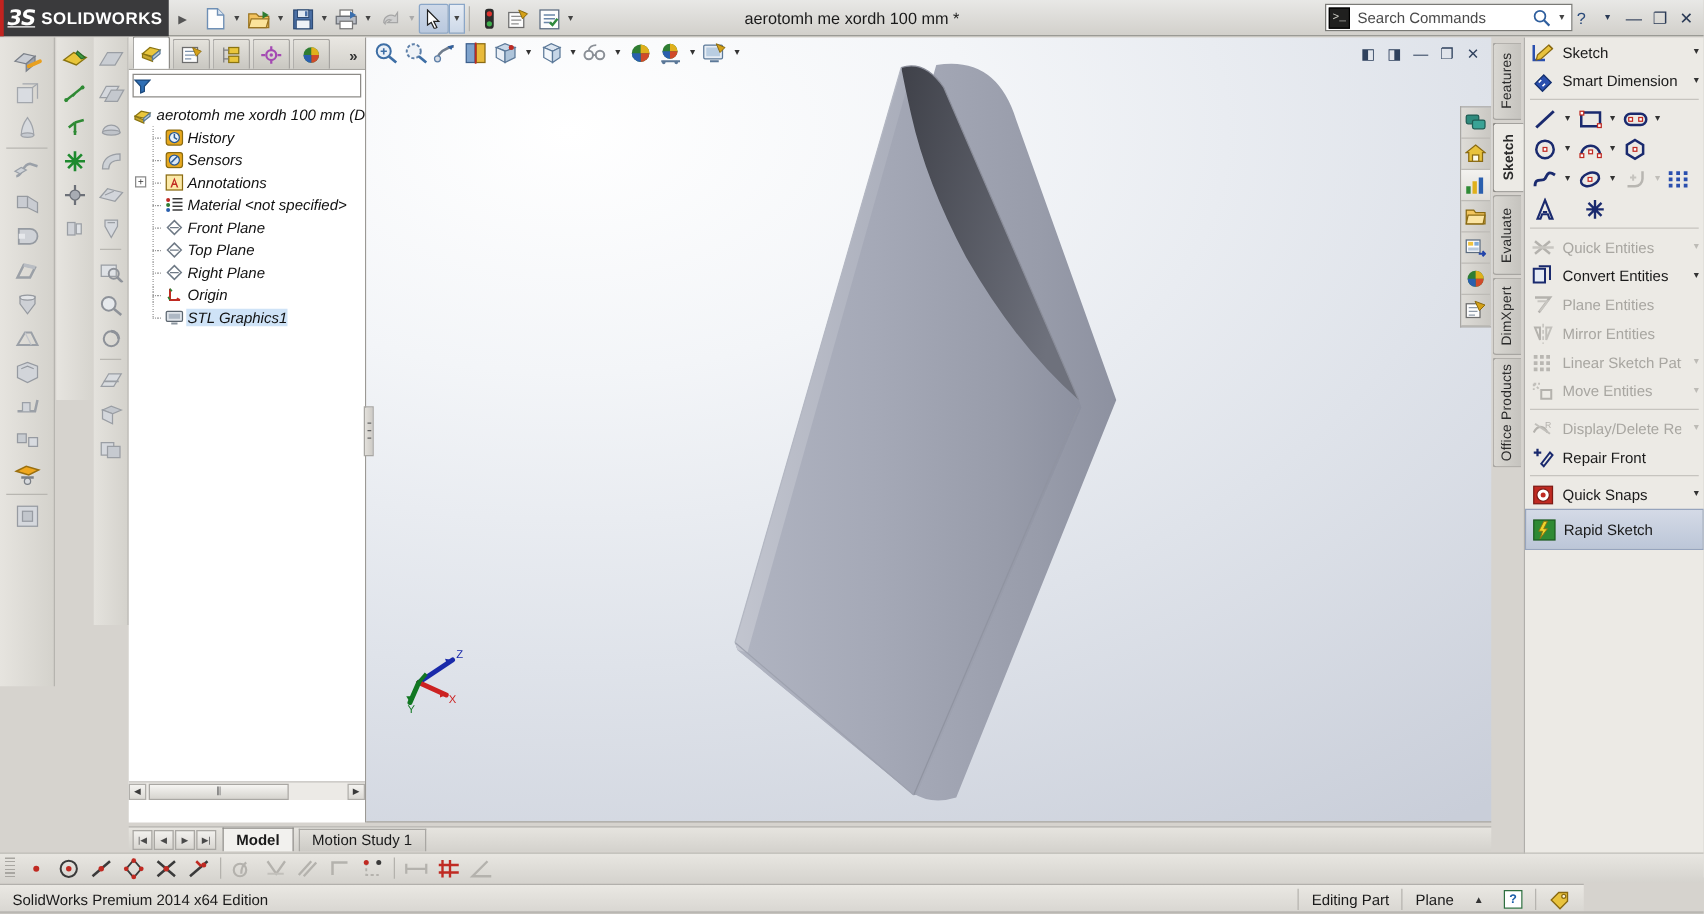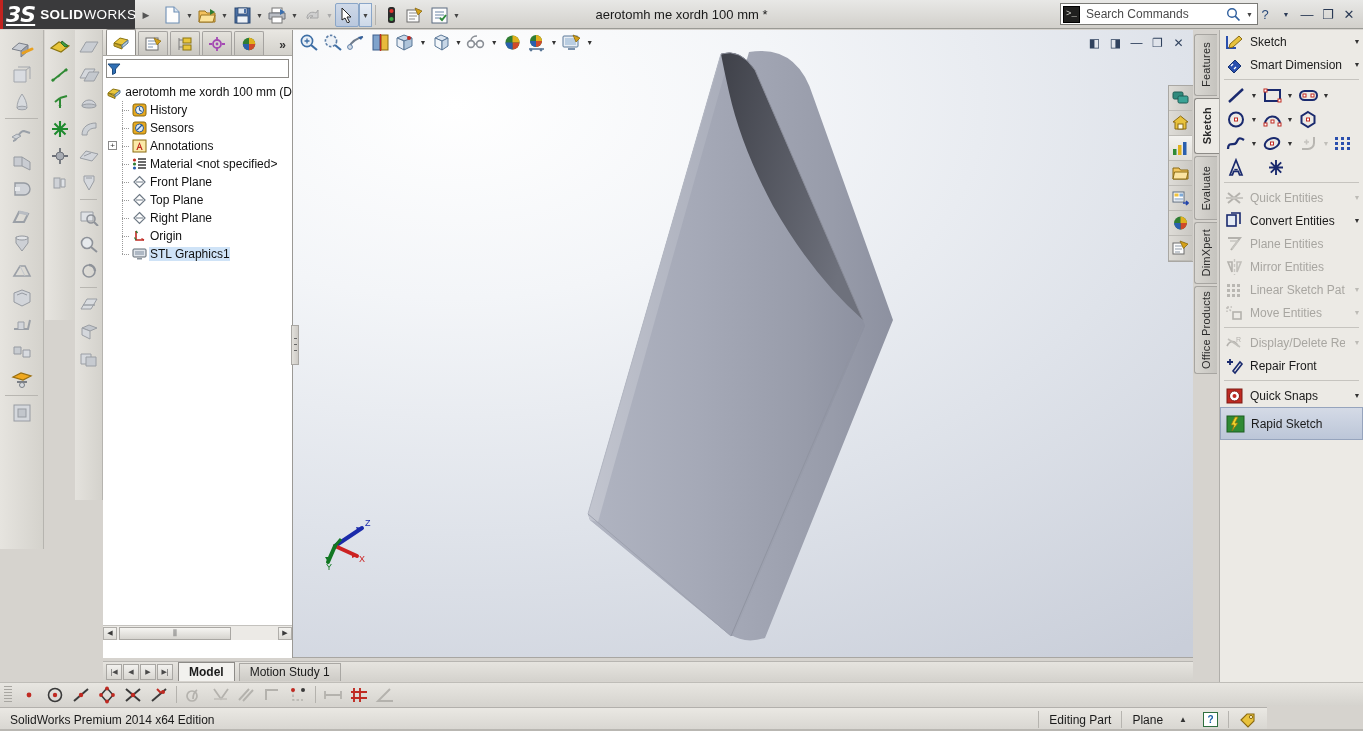--- a/index.html
+++ b/index.html
@@ -19,28 +19,28 @@
     position: absolute; left: 0; top: 0; width: 1363px; height: 29px;
     background: linear-gradient(#e8e8e6, #d2d0cb);
     border-bottom: 1px solid #9a9a95;
   }
   #sw-logo {
     position: absolute; left: 0; top: 0; width: 135px; height: 29px;
     background: #3a3a3c; color: #fff;
     display: flex; align-items: center; gap: 5px; padding-left: 6px;
   }
   #sw-logo .mark {
-    font-size: 22px; font-weight: bold; font-style: italic;
+    font-size: 17px; font-weight: bold; font-style: italic;
     letter-spacing: -1px; color: #fff; font-family: "DejaVu Sans", sans-serif; text-decoration: underline;
   }
   #sw-logo .word {
     font-size: 13.5px; letter-spacing: 0.4px; font-weight: bold;
     font-family: "Liberation Sans", sans-serif;
   }
-  #sw-logo .word .light { font-weight: normal; }
+  #sw-logo .word .light { font-weight: bold; }
   #logo-redbar { position: absolute; left: 0; top: 0; width: 3px; height: 29px; background: #c2231f; }
   #pin-arrow {
     position: absolute; left: 138px; top: 5px; width: 16px; height: 19px;
     display: flex; align-items: center; justify-content: center;
     color: #555; font-size: 9px;
   }
 
   .tb-sep { width: 1px; height: 20px; background: #b4b2ad; margin: 0 3px; align-self: center; }
 
   #maintools {
@@ -129,21 +129,21 @@
   .treetab.active { background: #fff; border-color: #8e8c88; height: 26px; }
   #tabchev { margin-left: auto; margin-right: 6px; font-size: 12px; color: #333; font-weight: bold; padding-bottom: 3px; }
 
   #filterbar {
     height: 19px; margin: 3px 3px 0 3px; background: #fff;
     border: 1px solid #8d8b87; display: flex; align-items: center;
   }
   #filterbar .fi { width: 20px; text-align: center; }
 
   #treebody { padding: 5px 0 0 4px; font-size: 12px; color: #111; }
-  .trow { display: flex; align-items: center; height: 18px; white-space: nowrap; }
+  .trow { display: flex; align-items: center; height: 18px; white-space: nowrap; font-style: italic; }
   .trow.root { font-weight: normal; }
   .tindent { width: 10px; height: 18px; position: relative; }
   .tdots { width: 13px; height: 18px; position: relative; }
   .tdots:before {
     content:""; position: absolute; left: 5px; top: 0; bottom: 0; width: 1px;
     background: repeating-linear-gradient(to bottom,#9a9a9a 0 1px,transparent 1px 2px);
   }
   .tdots:after {
     content:""; position: absolute; left: 5px; top: 9px; width: 7px; height: 1px;
     background: repeating-linear-gradient(to right,#9a9a9a 0 1px,transparent 1px 2px);

